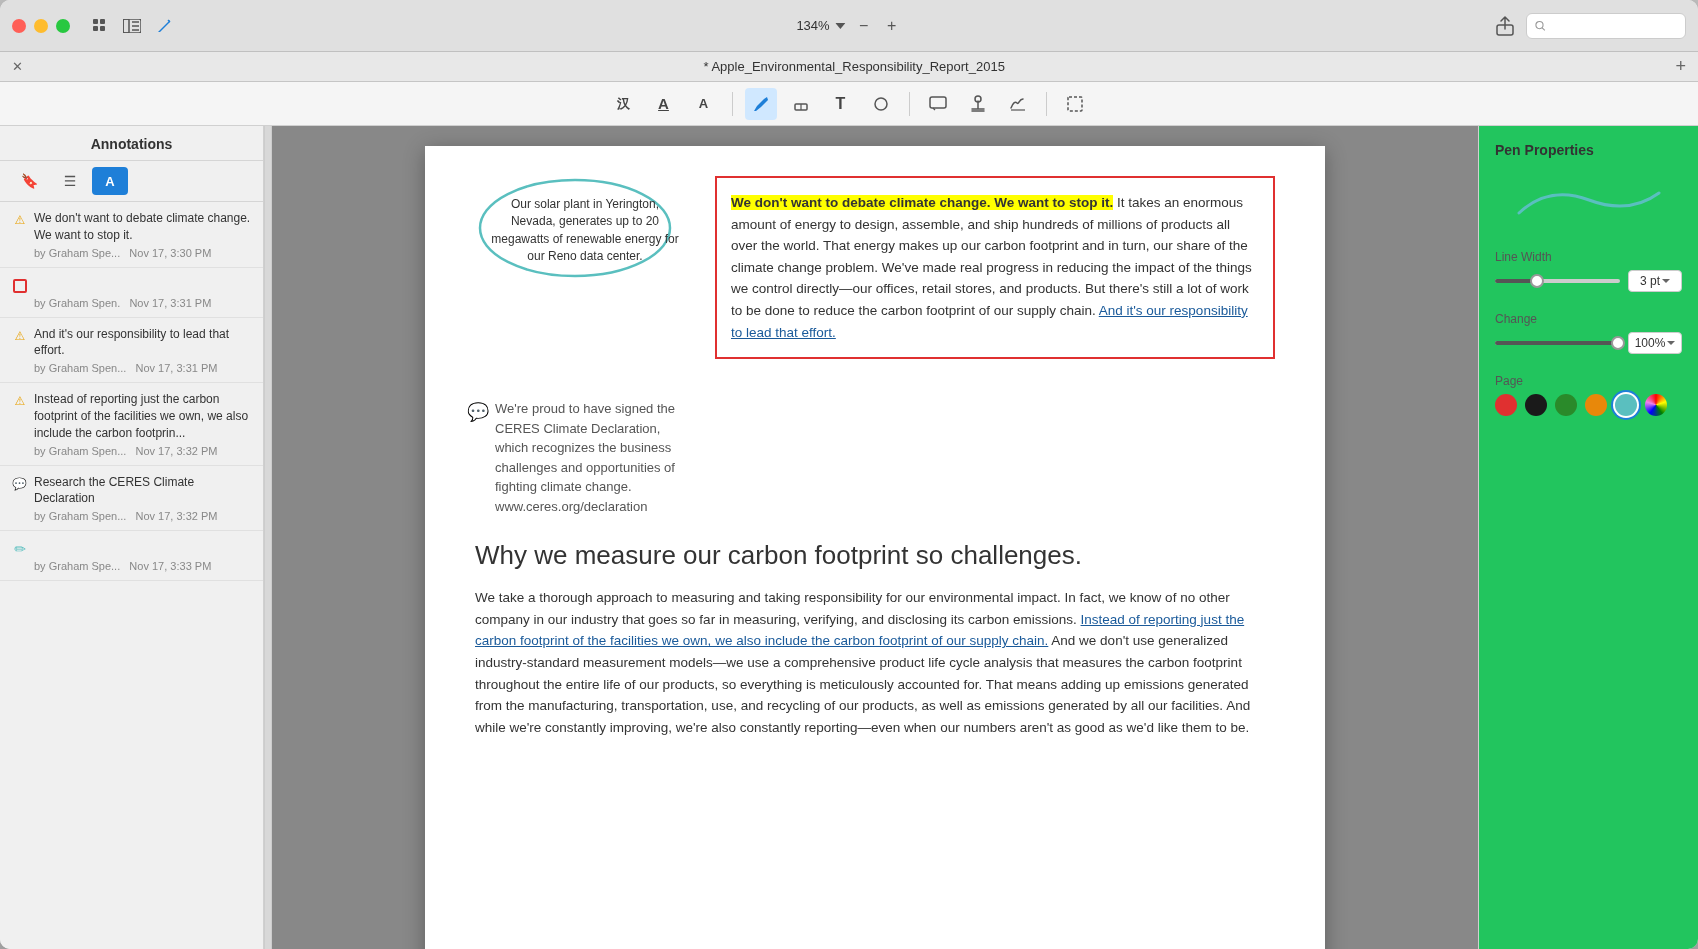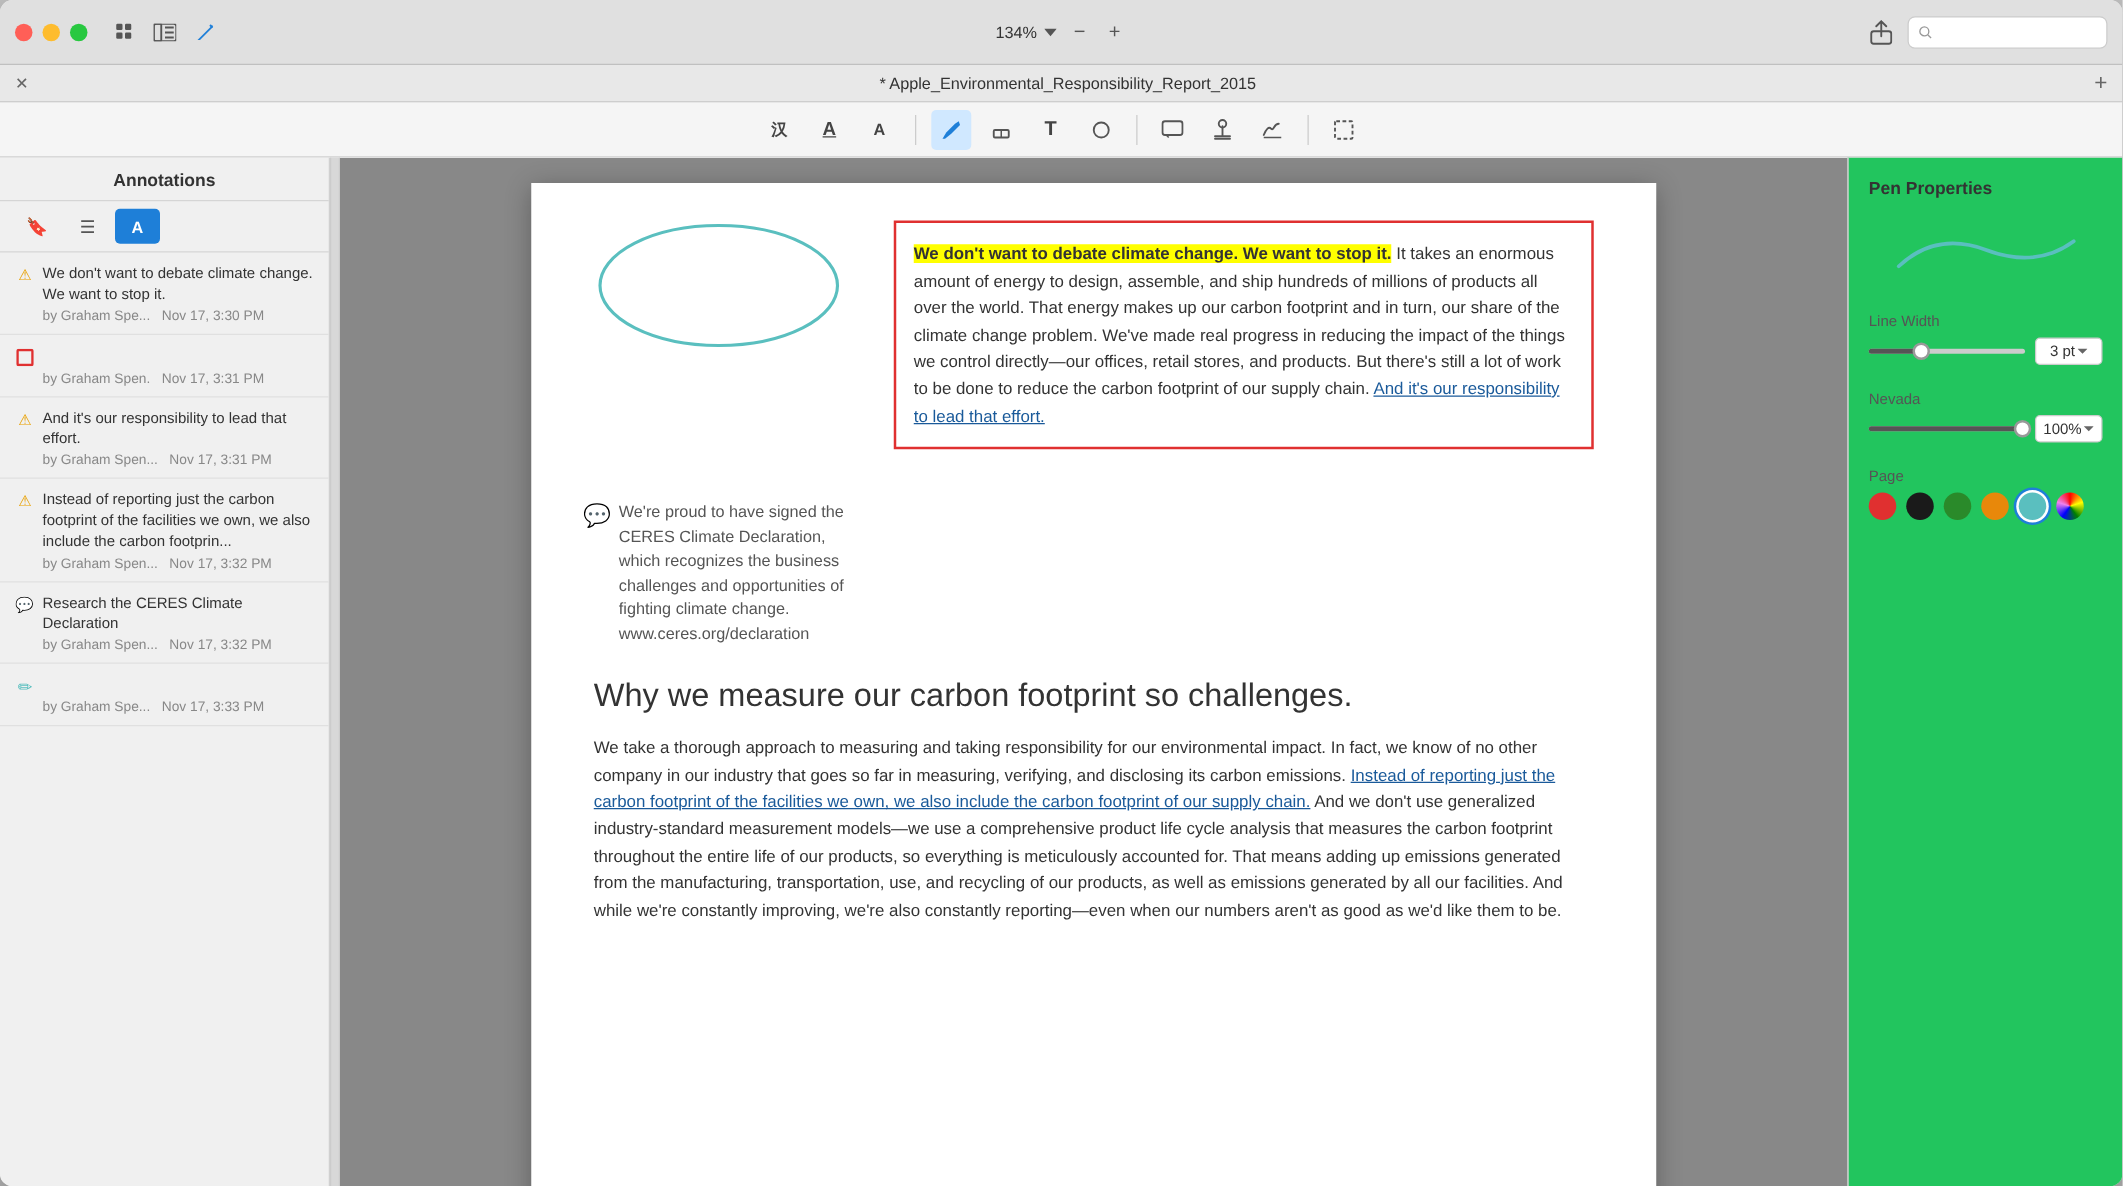--- a/index.html
+++ b/index.html
@@ -620,20 +620,21 @@
       <div class="page-container">
 
 
         <div class="page-body">
           <div class="two-col" style="margin-bottom:20px;">
 
             <div class="left-col" style="position:relative; padding-top:10px;">
               <svg width="200" height="105" viewBox="0 0 200 105" style="position:absolute; top:0; left:0;">
                 <ellipse cx="100" cy="52" rx="95" ry="48" fill="none" stroke="#5abfbf" stroke-width="2.5"></ellipse>
               </svg>
+              <p class="ceres-text" style="position:relative; z-index:1; padding: 10px 14px; font-size:12px; color:#333; text-align:center; line-height:1.45;">Our solar plant in Yerington, Nevada, generates up to 20 megawatts of renewable energy for our Reno data center.</p>
             </div>
 
             <div class="right-col">
               <div class="red-box-annotation">
                 <p class="body-text">
                   <span class="highlighted-text">We don't want to debate climate change. We want to stop it.</span>
                   It takes an enormous amount of energy to design, assemble, and ship hundreds of millions of products all over the world. That energy makes up our carbon footprint and in turn, our share of the climate change problem. We've made real progress in reducing the impact of the things we control directly—our offices, retail stores, and products. But there's still a lot of work to be done to reduce the carbon footprint of our supply chain.
                   <span class="underlined-link">And it's our responsibility to lead that effort.</span>
                 </p>
               </div>
@@ -682,21 +683,21 @@
           <div class="slider-value">
             <span>3 pt</span>
             <svg width="8" height="6" viewBox="0 0 8 6">
                 <path d="M4 5L0 1h8z" fill="#666"></path>
               </svg>
           </div>
         </div>
       </div>
 
       <div class="prop-section">
-        <div class="prop-label">Nevada</div>
+        <div class="prop-label">Change</div>
         <div class="slider-row">
           <div class="slider-track" style="flex:1;">
             <div class="slider-fill" style="width:100%;"></div>
             <div class="slider-thumb" style="left:93%;"></div>
           </div>
           <div class="slider-value">
             <span>100%</span>
             <svg width="8" height="6" viewBox="0 0 8 6">
                 <path d="M4 5L0 1h8z" fill="#666"></path>
               </svg>

